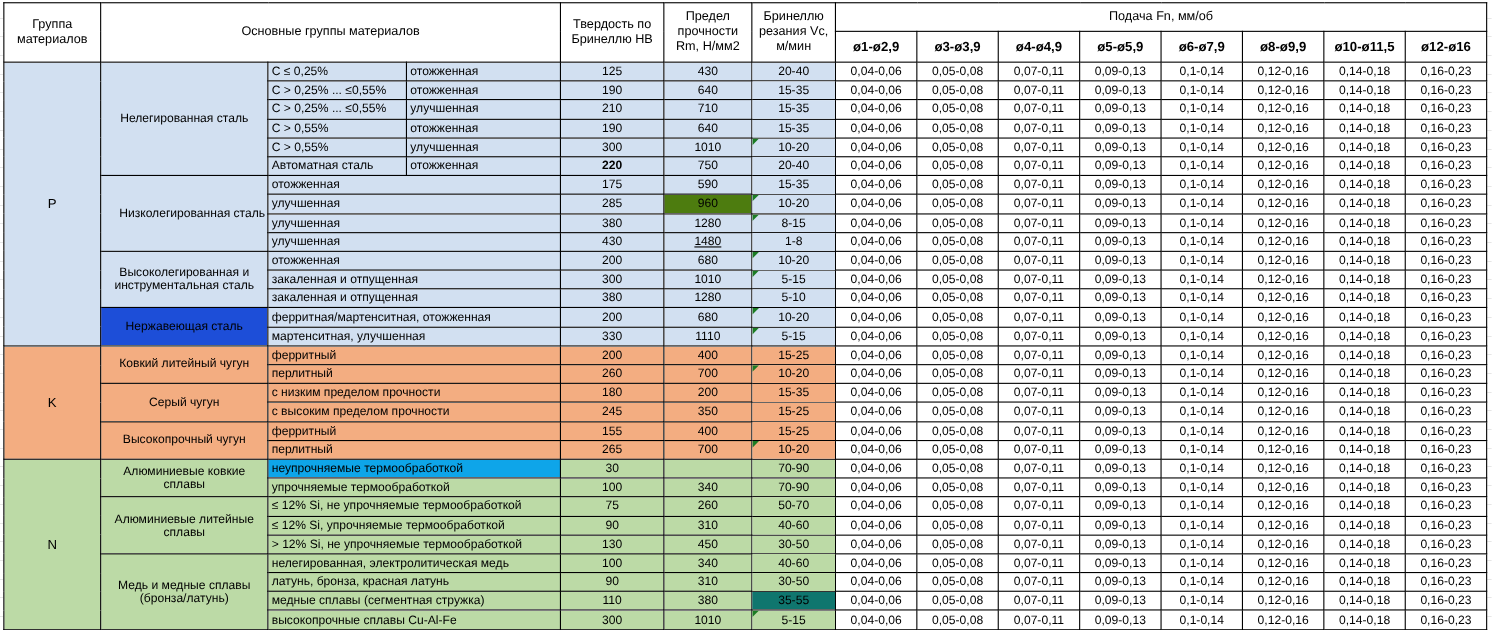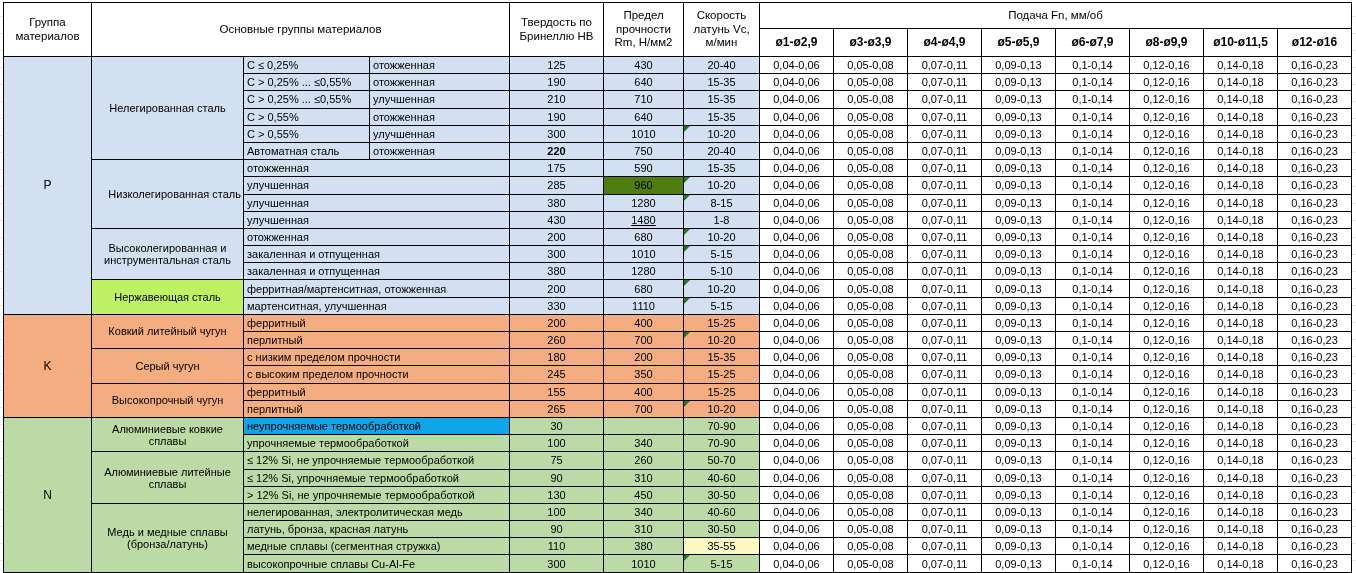--- a/index.html
+++ b/index.html
@@ -65,21 +65,21 @@
       <col style="width:74px">
       <col style="width:74px">
       <col style="width:74px">
   </colgroup>
   <thead>
     <tr class="r1">
       <th rowspan="2">Группа материалов</th>
       <th rowspan="2" colspan="3">Основные группы материалов</th>
       <th rowspan="2">Твердость по Бринеллю HB</th>
       <th rowspan="2">Предел прочности Rm, Н/мм2</th>
-      <th rowspan="2">Скорость латунь Vc, м/мин</th>
+      <th rowspan="2">Бринеллю резания Vc, м/мин</th>
       <th colspan="8">Подача Fn, мм/об</th>
     </tr>
     <tr class="r2">
         <th class="dia">ø1-ø2,9</th>
         <th class="dia">ø3-ø3,9</th>
         <th class="dia">ø4-ø4,9</th>
         <th class="dia">ø5-ø5,9</th>
         <th class="dia">ø6-ø7,9</th>
         <th class="dia">ø8-ø9,9</th>
         <th class="dia">ø10-ø11,5</th>
@@ -273,21 +273,21 @@
         <td class="feed">0,04-0,06</td>
         <td class="feed">0,05-0,08</td>
         <td class="feed">0,07-0,11</td>
         <td class="feed">0,09-0,13</td>
         <td class="feed">0,1-0,14</td>
         <td class="feed">0,12-0,16</td>
         <td class="feed">0,14-0,18</td>
         <td class="feed">0,16-0,23</td>
       </tr>
       <tr>
-        <td class="sg-name" rowspan="2" style="background: #bef264; text-align: center;">Нержавеющая сталь</td>
+        <td class="sg-name" rowspan="2" style="background: #1d4ed8; text-align: center;">Нержавеющая сталь</td>
         <td class="desc" colspan="2" style="background: rgb(210, 224, 241);">ферритная/мартенситная, отожженная</td>
         <td class="num" style="background: rgb(210, 224, 241);">200</td>
         <td class="num" style="background: rgb(210, 224, 241);">680</td>
         <td class="num vc" style="background: rgb(210, 224, 241);">10-20<span class="marker" style="border-top-color: rgb(28, 124, 36);"></span></td>
         <td class="feed">0,04-0,06</td>
         <td class="feed">0,05-0,08</td>
         <td class="feed">0,07-0,11</td>
         <td class="feed">0,09-0,13</td>
         <td class="feed">0,1-0,14</td>
         <td class="feed">0,12-0,16</td>
@@ -495,21 +495,21 @@
         <td class="feed">0,09-0,13</td>
         <td class="feed">0,1-0,14</td>
         <td class="feed">0,12-0,16</td>
         <td class="feed">0,14-0,18</td>
         <td class="feed">0,16-0,23</td>
       </tr>
       <tr>
         <td class="desc" colspan="2" style="background: rgb(188, 218, 166);">медные сплавы (сегментная стружка)</td>
         <td class="num" style="background: rgb(188, 218, 166);">110</td>
         <td class="num" style="background: rgb(188, 218, 166);">380</td>
-        <td class="num vc" style="background: #fef9c3;">35-55</td>
+        <td class="num vc" style="background: #0f766e;">35-55</td>
         <td class="feed">0,04-0,06</td>
         <td class="feed">0,05-0,08</td>
         <td class="feed">0,07-0,11</td>
         <td class="feed">0,09-0,13</td>
         <td class="feed">0,1-0,14</td>
         <td class="feed">0,12-0,16</td>
         <td class="feed">0,14-0,18</td>
         <td class="feed">0,16-0,23</td>
       </tr>
       <tr>

